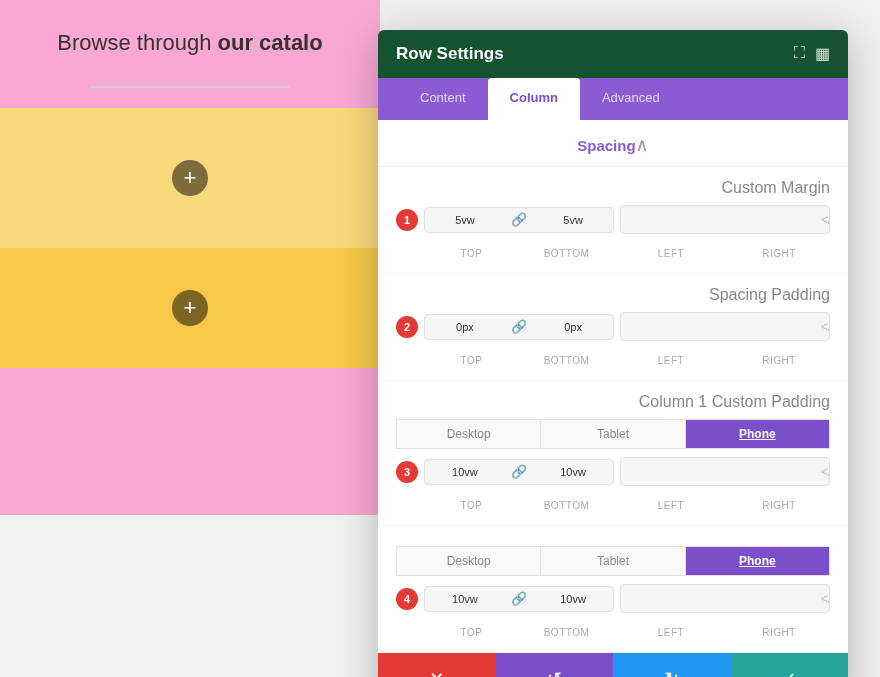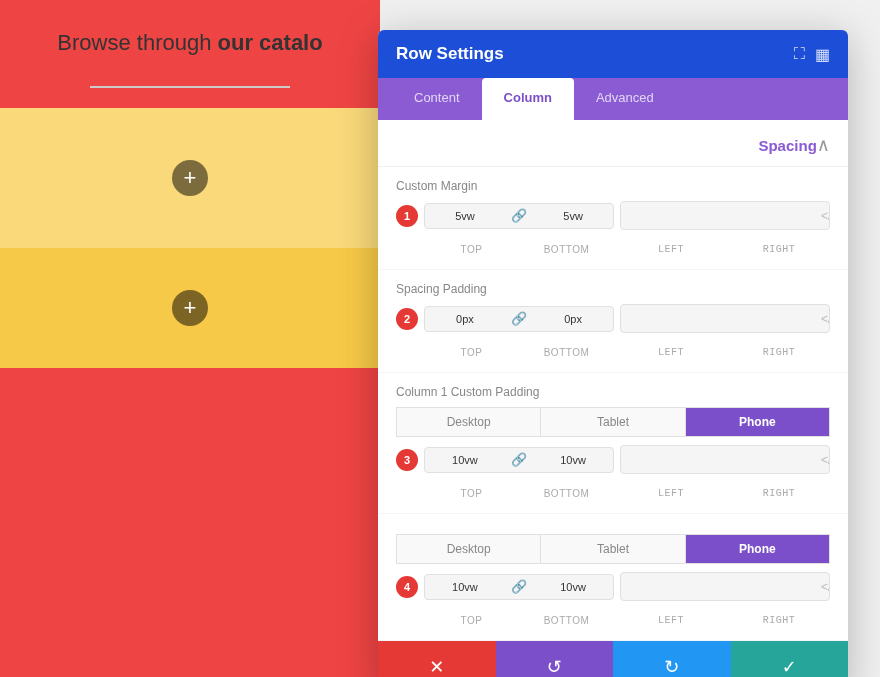--- a/index.html
+++ b/index.html
@@ -10,22 +10,22 @@
       background: #f0f0f0;
       overflow: hidden;
       position: relative;
     }
 
     
     .canvas-area {
       position: absolute;
       top: 0; left: 0;
       width: 380px;
-      height: 677px;
-      background: #ef4444;
+      height: 515px;
+      background: #f9a8d4;
       display: flex;
       flex-direction: column;
       align-items: center;
       justify-content: flex-start;
       padding-top: 30px;
     }
     .canvas-text {
       font-size: 22px;
       color: #333;
       margin-bottom: 30px;
@@ -77,24 +77,23 @@
       left: 378px;
       width: 470px;
       background: white;
       border-radius: 6px;
       box-shadow: 0 8px 40px rgba(0,0,0,0.25);
       overflow: hidden;
     }
 
     
     .modal-header {
-      background: #1d4ed8;
+      background: #14532d;
       padding: 14px 18px;
       display: flex;
-      align-items: center;
       justify-content: space-between;
     }
     .modal-title {
       color: white;
       font-size: 17px;
       font-weight: 600;
     }
     .modal-header-icons {
       display: flex;
       gap: 10px;
@@ -102,21 +101,21 @@
     .header-icon {
       color: rgba(255,255,255,0.8);
       font-size: 16px;
       cursor: pointer;
     }
 
     
     .tabs {
       background: #8b5bd4;
       display: flex;
-      padding: 0 14px;
+      padding: 0 20px;
     }
     .tab {
       padding: 12px 22px;
       color: rgba(255,255,255,0.75);
       font-size: 13px;
       cursor: pointer;
       border-bottom: 3px solid transparent;
     }
     .tab.active {
       color: white;
@@ -130,45 +129,46 @@
     .modal-body {
       background: white;
       max-height: 580px;
       overflow-y: auto;
     }
 
     
     .section-header {
       display: flex;
       align-items: center;
-      justify-content: flex-end;
+      justify-content: center;
       padding: 14px 18px 10px;
       border-bottom: 1px solid #f0f0f0;
     }
     .section-title {
       color: #8b5bd4;
       font-size: 15px;
       font-weight: 600;
     }
     .collapse-icon {
       color: #999;
       font-size: 18px;
       cursor: pointer;
     }
 
     
     .spacing-group {
       padding: 12px 18px 8px;
       border-bottom: 1px solid #f5f5f5;
     }
     .spacing-group-label {
-      font-size: 12px;
+      font-size: 16px;
       color: #888;
       margin-bottom: 8px;
       font-weight: 500;
+      text-align: right;
     }
 
     .input-row {
       display: flex;
       align-items: center;
       gap: 0;
       margin-bottom: 4px;
     }
 
     .number-badge {
@@ -258,21 +258,20 @@
       color: #aaa;
       text-transform: uppercase;
       letter-spacing: 0.5px;
     }
     .label-cell.left-half {
       width: 95px;
     }
     .label-cell.right-half {
       flex: 1;
       margin-left: 6px;
-      font-family: Liberation Mono, monospace;
     }
 
     
     .device-tabs {
       display: flex;
       border: 1px solid #e0e0e0;
       border-radius: 0;
       overflow: hidden;
       margin: 8px 0;
     }
@@ -284,20 +283,21 @@
       color: #888;
       cursor: pointer;
       background: #f9f9f9;
       border-right: 1px solid #e0e0e0;
     }
     .device-tab:last-child { border-right: none; }
     .device-tab.active {
       background: #7b4fc9;
       color: white;
       font-weight: 600;
+      text-decoration: underline;
     }
 
     
     .action-bar {
       display: flex;
       height: 52px;
     }
     .action-btn {
       flex: 1;
       display: flex;

